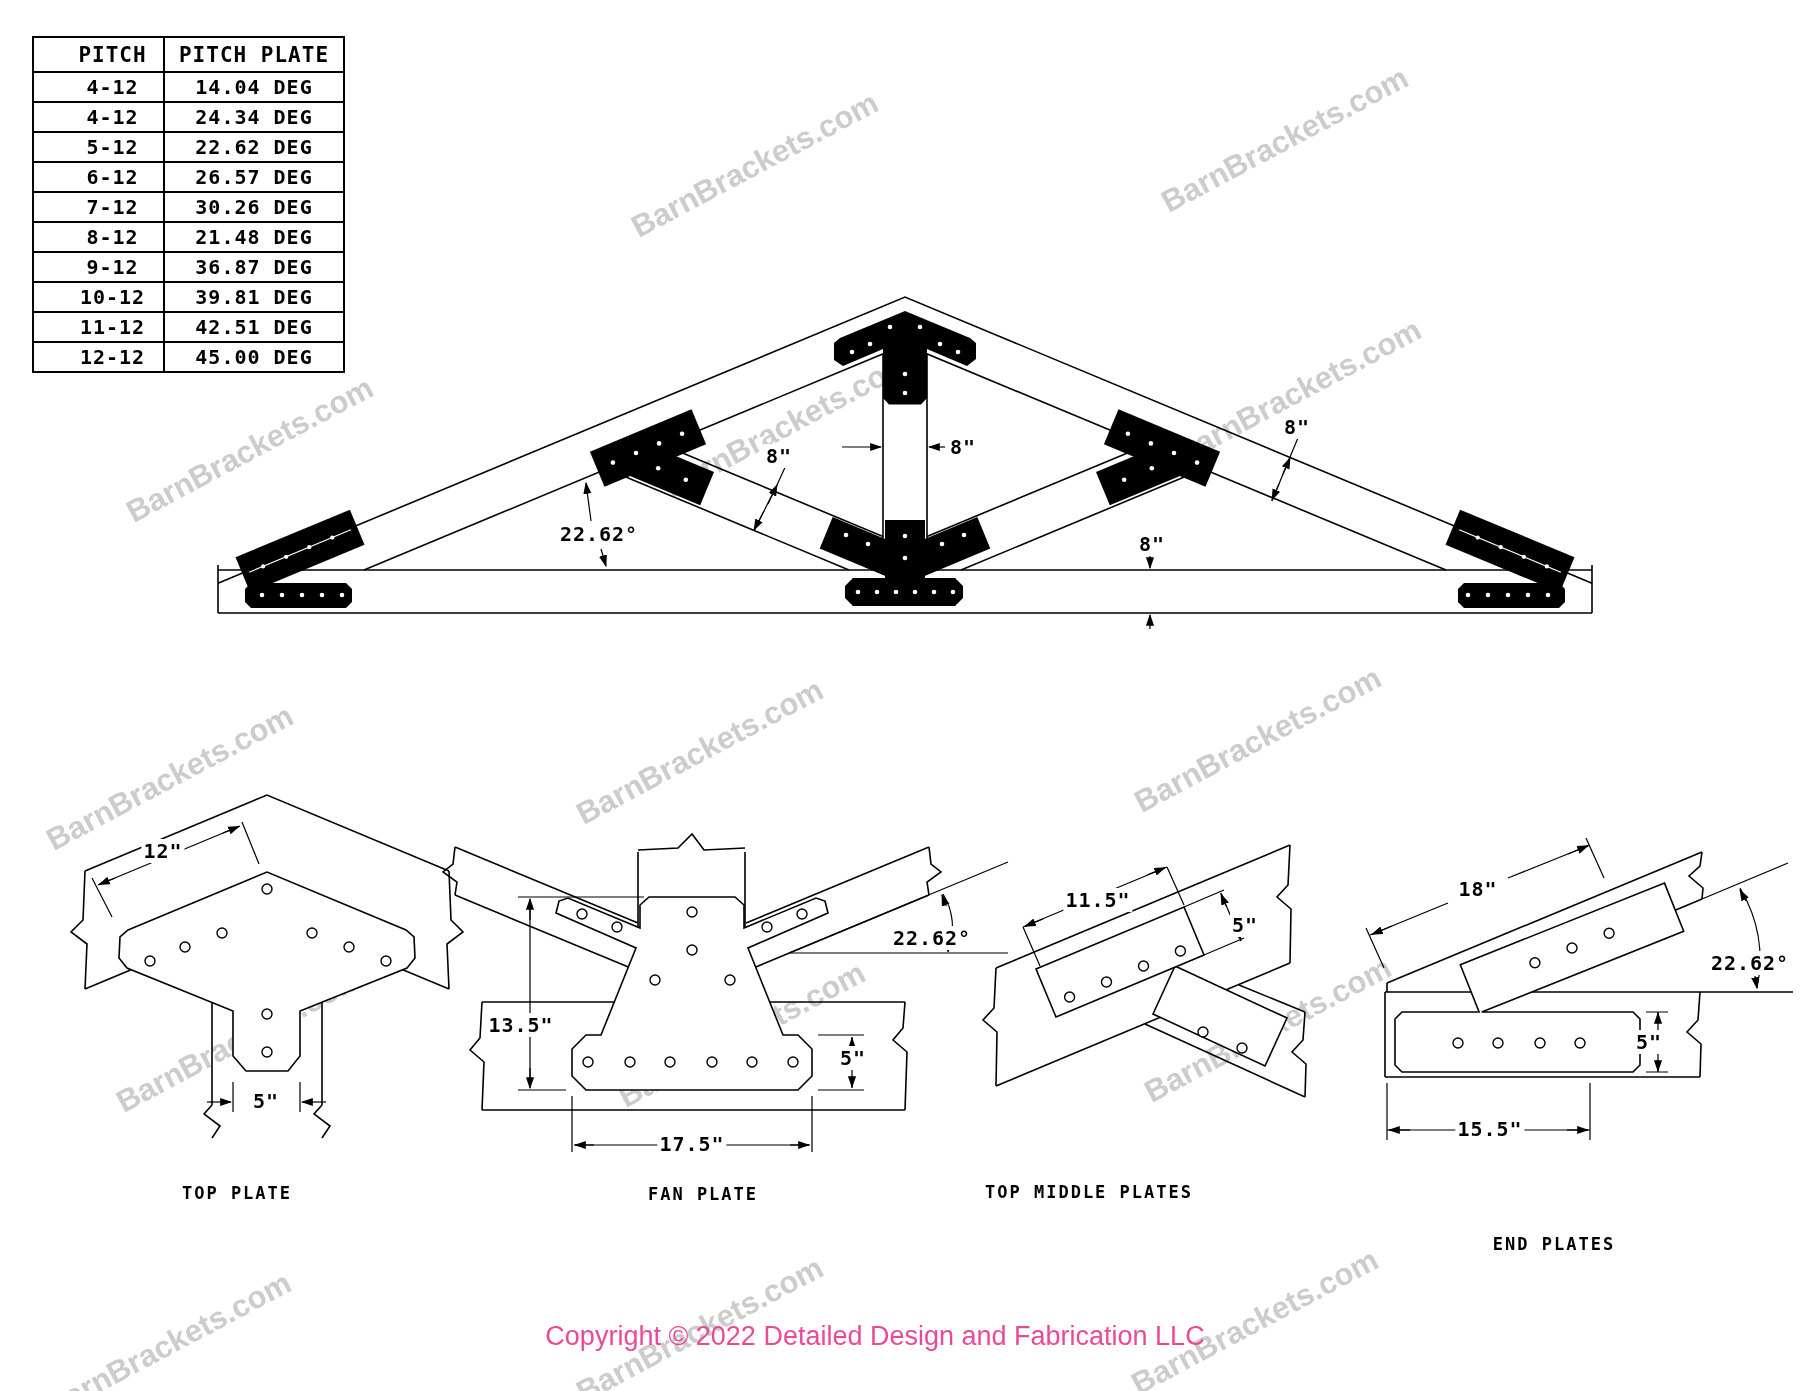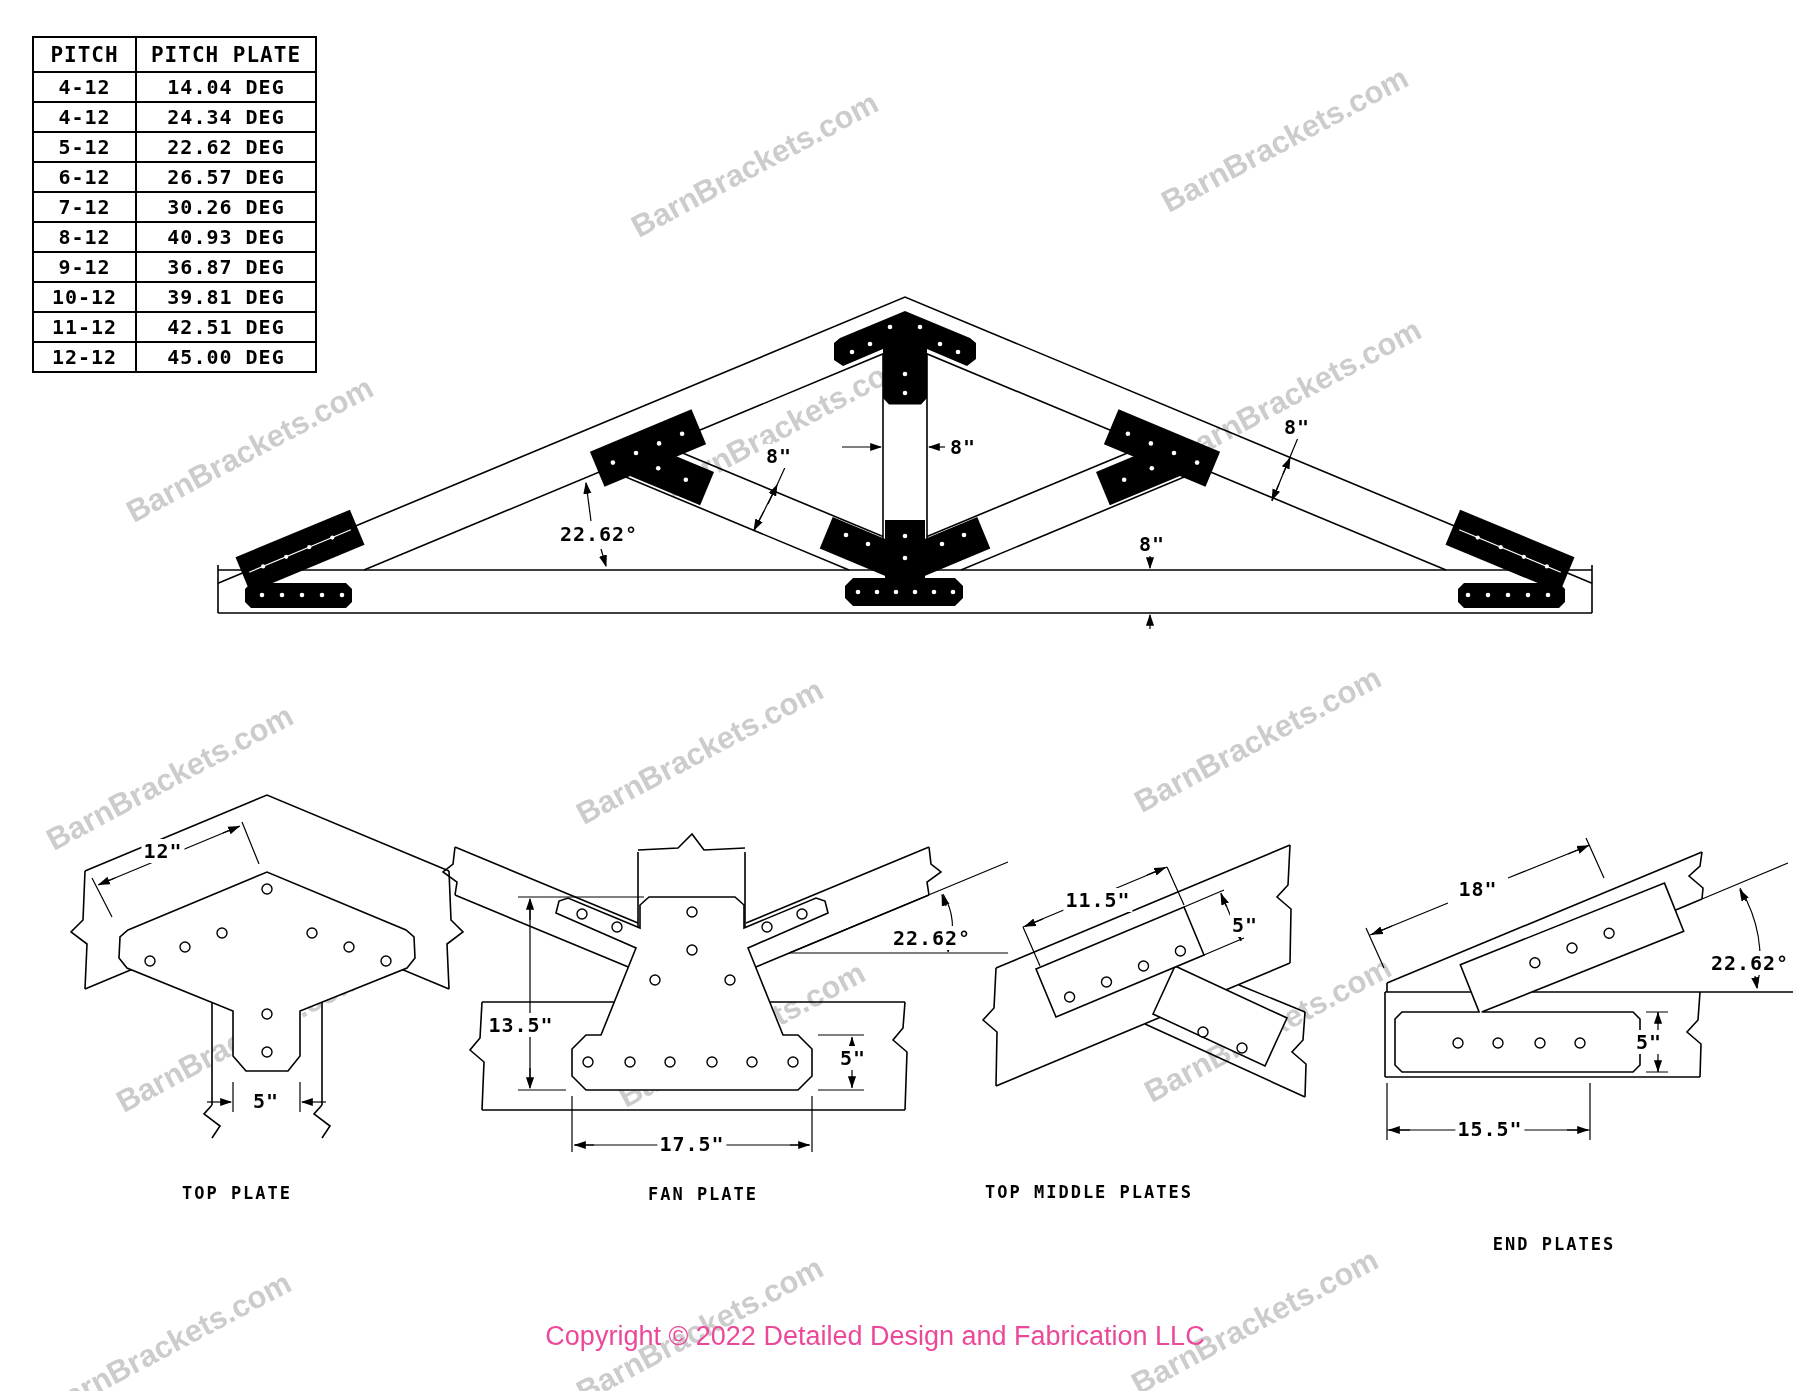--- a/index.html
+++ b/index.html
@@ -10,21 +10,21 @@
       font-family:"Liberation Sans",sans-serif;font-weight:600;font-size:31px;
       color:#9a9a9a;opacity:.5;white-space:nowrap;pointer-events:none;z-index:0;}
   
   #art{position:absolute;left:0;top:0;z-index:1;}
   
   #pitch-table{position:absolute;left:32px;top:36px;z-index:2;border-collapse:collapse;
       font-family:"DejaVu Sans Mono",monospace;font-weight:bold;font-size:20px;color:#000;}
   #pitch-table th,#pitch-table td{border:2px solid #000;text-align:center;padding:0;}
   #pitch-table th{height:33px;font-size:21px;letter-spacing:1px;}
   #pitch-table td{height:28px;letter-spacing:1px;}
-  #pitch-table td:first-child,#pitch-table th:first-child{width:101px;}
+  #pitch-table td:first-child,#pitch-table th:first-child{width:101px;padding-left:28px;}
   #pitch-table td:last-child,#pitch-table th:last-child{width:178px;}
   
   .dim{position:absolute;transform:translate(-50%,-50%);font-weight:bold;font-size:20px;
       color:#000;background:#fff;padding:0 2px;white-space:nowrap;z-index:2;letter-spacing:1px;}
   .plate-label{position:absolute;transform:translate(-50%,-50%);font-weight:bold;font-size:17px;
       letter-spacing:2px;color:#000;white-space:nowrap;z-index:2;}
   #copyright{position:absolute;left:875px;top:1336px;transform:translate(-50%,-50%);
       font-family:"Liberation Sans",sans-serif;font-size:27px;color:#ec4899;white-space:nowrap;z-index:2;}
 </style>
 </head>
@@ -55,21 +55,21 @@
         <tr>
           <td>6-12</td>
           <td>26.57 DEG</td>
         </tr>
         <tr>
           <td>7-12</td>
           <td>30.26 DEG</td>
         </tr>
         <tr>
           <td>8-12</td>
-          <td>40.93 DEG</td>
+          <td>21.48 DEG</td>
         </tr>
         <tr>
           <td>9-12</td>
           <td>36.87 DEG</td>
         </tr>
         <tr>
           <td>10-12</td>
           <td>39.81 DEG</td>
         </tr>
         <tr>

